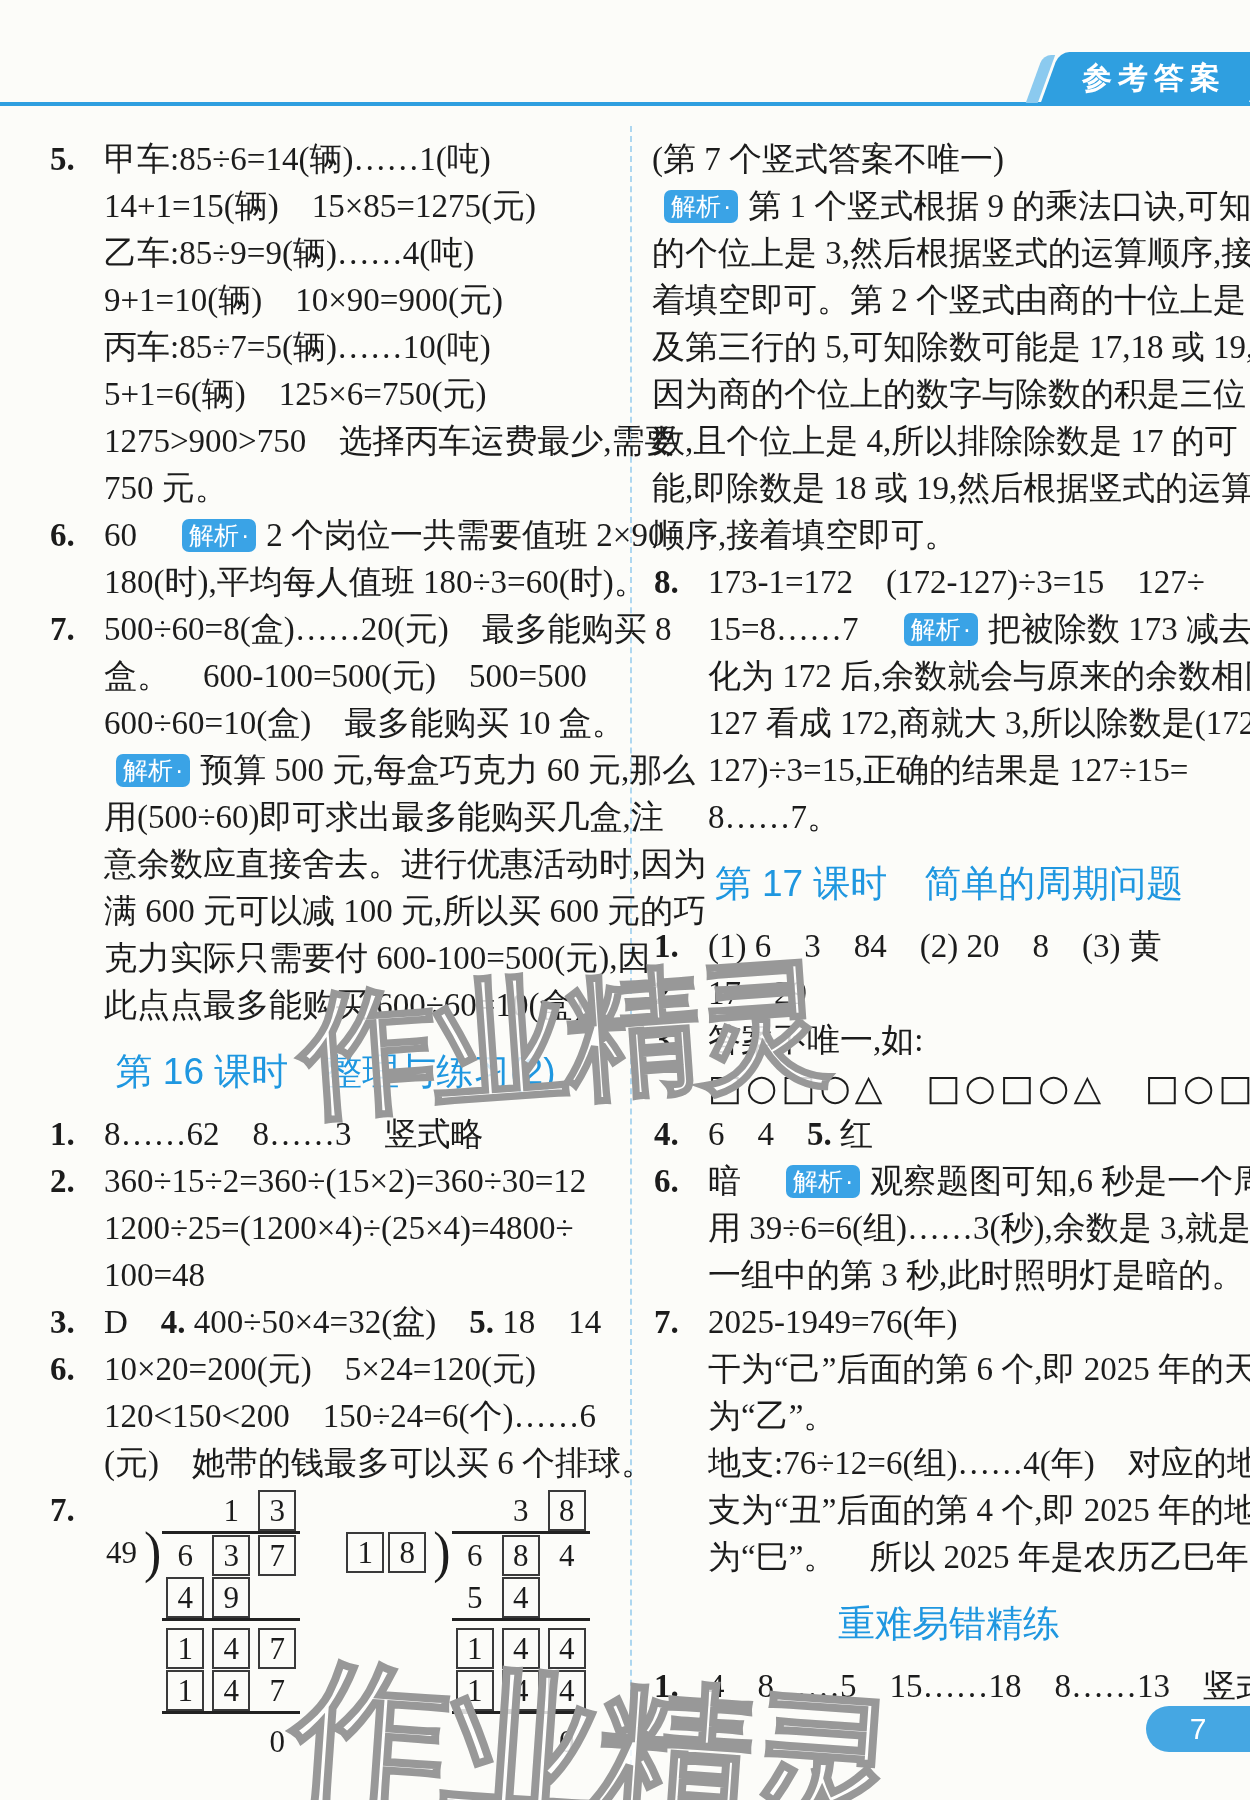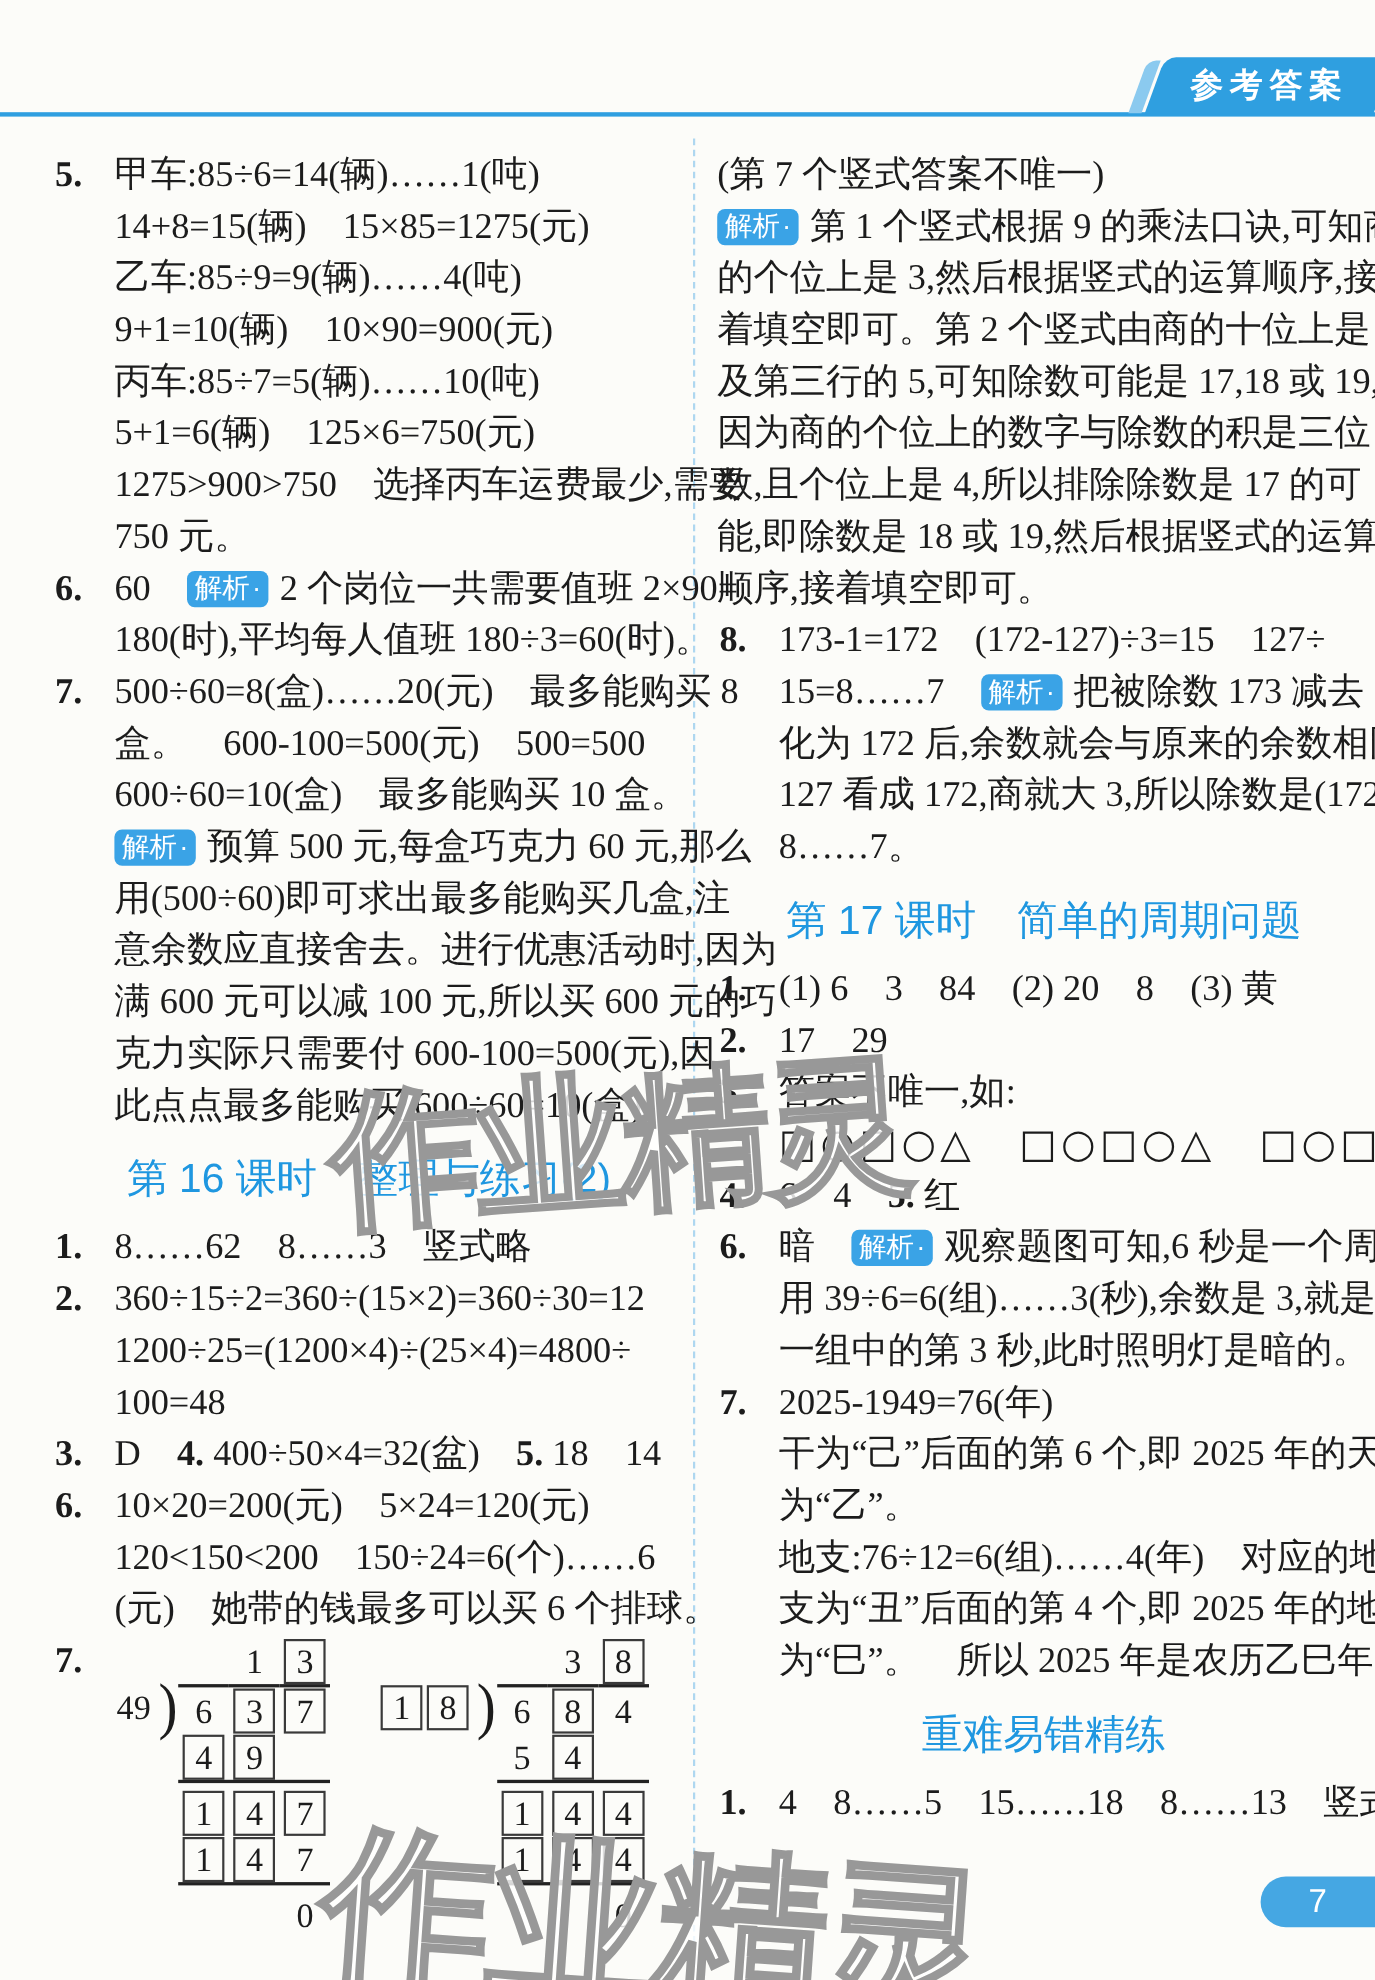--- a/index.html
+++ b/index.html
@@ -14,21 +14,21 @@
         font-size:30px;letter-spacing:6px;}
   .divider{position:absolute;left:630px;top:126px;height:1660px;width:0;border-left:2px dashed #aed7f0;}
   .col{position:absolute;top:136px;}
   .col-left{left:48px;width:575px;}
   .col-right{left:652px;width:594px;}
   .line{position:relative;min-height:47px;line-height:47px;font-size:33px;padding-left:56px;white-space:nowrap;}
   .line.noind{padding-left:0;}
   .num{position:absolute;left:2px;top:0;font-weight:bold;}
   .nb{font-weight:bold;}
   .badge{display:inline-block;background:#3aa3e6;color:#fff;font-family:"Liberation Sans","DejaVu Sans",sans-serif;
-        font-size:25px;line-height:33px;padding:0 7px;border-radius:7px;vertical-align:2px;margin-right:10px;}
+        font-size:25px;line-height:33px;padding:0 7px;border-radius:7px;vertical-align:2px;margin-right:10px;margin-left:12px;}
   .badge:after{content:"·";margin-left:2px;}
   .h{color:#1f97e0;font-weight:normal;text-align:center;font-size:37px;line-height:54px;margin:16px 0 12px;
         font-family:"Liberation Sans","DejaVu Sans",sans-serif;white-space:nowrap;}
   .shapes{font-family:"DejaVu Sans",sans-serif;font-size:36px;letter-spacing:4px;}
   .divitem{display:flex;align-items:flex-start;min-height:300px;}
   .divpair{display:flex;gap:44px;padding-top:2px;}
   .ldiv{display:grid;grid-template-columns:auto 46px 46px 46px;}
   .dc{height:42px;display:flex;align-items:center;justify-content:center;font-size:31px;}
   .bx{border:2px solid #3a3a3a;width:34px;height:37px;display:flex;align-items:center;justify-content:center;}
   .vt{border-top:3px solid #222;}
@@ -51,21 +51,21 @@
 <div class="page">
   <div class="top-rule"></div>
   <div class="header-tab">
     <div class="stripe"></div>
     <span class="tab-label">参考答案</span>
   </div>
   <div class="divider"></div>
 
   <div class="col col-left" id="col-left">
       <div class="line"><span class="num">5.</span><span>甲车:85÷6=14(辆)……1(吨)</span></div>
-      <div class="line"><span>14+8=15(辆)　15×85=1275(元)</span></div>
+      <div class="line"><span>14+1=15(辆)　15×85=1275(元)</span></div>
       <div class="line"><span>乙车:85÷9=9(辆)……4(吨)</span></div>
       <div class="line"><span>9+1=10(辆)　10×90=900(元)</span></div>
       <div class="line"><span>丙车:85÷7=5(辆)……10(吨)</span></div>
       <div class="line"><span>5+1=6(辆)　125×6=750(元)</span></div>
       <div class="line"><span>1275&gt;900&gt;750　选择丙车运费最少,需要</span></div>
       <div class="line"><span>750 元。</span></div>
       <div class="line"><span class="num">6.</span><span>60　</span><span class="badge">解析</span><span>2 个岗位一共需要值班 2×90=</span></div>
       <div class="line"><span>180(时),平均每人值班 180÷3=60(时)。</span></div>
       <div class="line"><span class="num">7.</span><span>500÷60=8(盒)……20(元)　最多能购买 8</span></div>
       <div class="line"><span>盒。　600-100=500(元)　500=500</span></div>
@@ -191,20 +191,21 @@
       <div class="line noind"><span>着填空即可。第 2 个竖式由商的十位上是 3</span></div>
       <div class="line noind"><span>及第三行的 5,可知除数可能是 17,18 或 19,</span></div>
       <div class="line noind"><span>因为商的个位上的数字与除数的积是三位</span></div>
       <div class="line noind"><span>数,且个位上是 4,所以排除除数是 17 的可</span></div>
       <div class="line noind"><span>能,即除数是 18 或 19,然后根据竖式的运算</span></div>
       <div class="line noind"><span>顺序,接着填空即可。</span></div>
       <div class="line"><span class="num">8.</span><span>173-1=172　(172-127)÷3=15　127÷</span></div>
       <div class="line"><span>15=8……7　</span><span class="badge">解析</span><span>把被除数 173 减去 1 转</span></div>
       <div class="line"><span>化为 172 后,余数就会与原来的余数相同,把</span></div>
       <div class="line"><span>127 看成 172,商就大 3,所以除数是(172-</span></div>
+      <div class="line"><span>127)÷3=15,正确的结果是 127÷15=</span></div>
       <div class="line"><span>8……7。</span></div>
       <div class="h">第 17 课时　简单的周期问题</div>
       <div class="line"><span class="num">1.</span><span>(1) 6　3　84　(2) 20　8　(3) 黄</span></div>
       <div class="line"><span class="num">2.</span><span>17　29</span></div>
       <div class="line"><span class="num">3.</span><span>答案不唯一,如:</span></div>
       <div class="line shapes"><span>□○□○△　□○□○△　□○□○△</span></div>
       <div class="line"><span class="num">4.</span><span>6　4　</span><span class="nb">5.</span><span> 红</span></div>
       <div class="line"><span class="num">6.</span><span>暗　</span><span class="badge">解析</span><span>观察题图可知,6 秒是一个周期,</span></div>
       <div class="line"><span>用 39÷6=6(组)……3(秒),余数是 3,就是</span></div>
       <div class="line"><span>一组中的第 3 秒,此时照明灯是暗的。</span></div>

